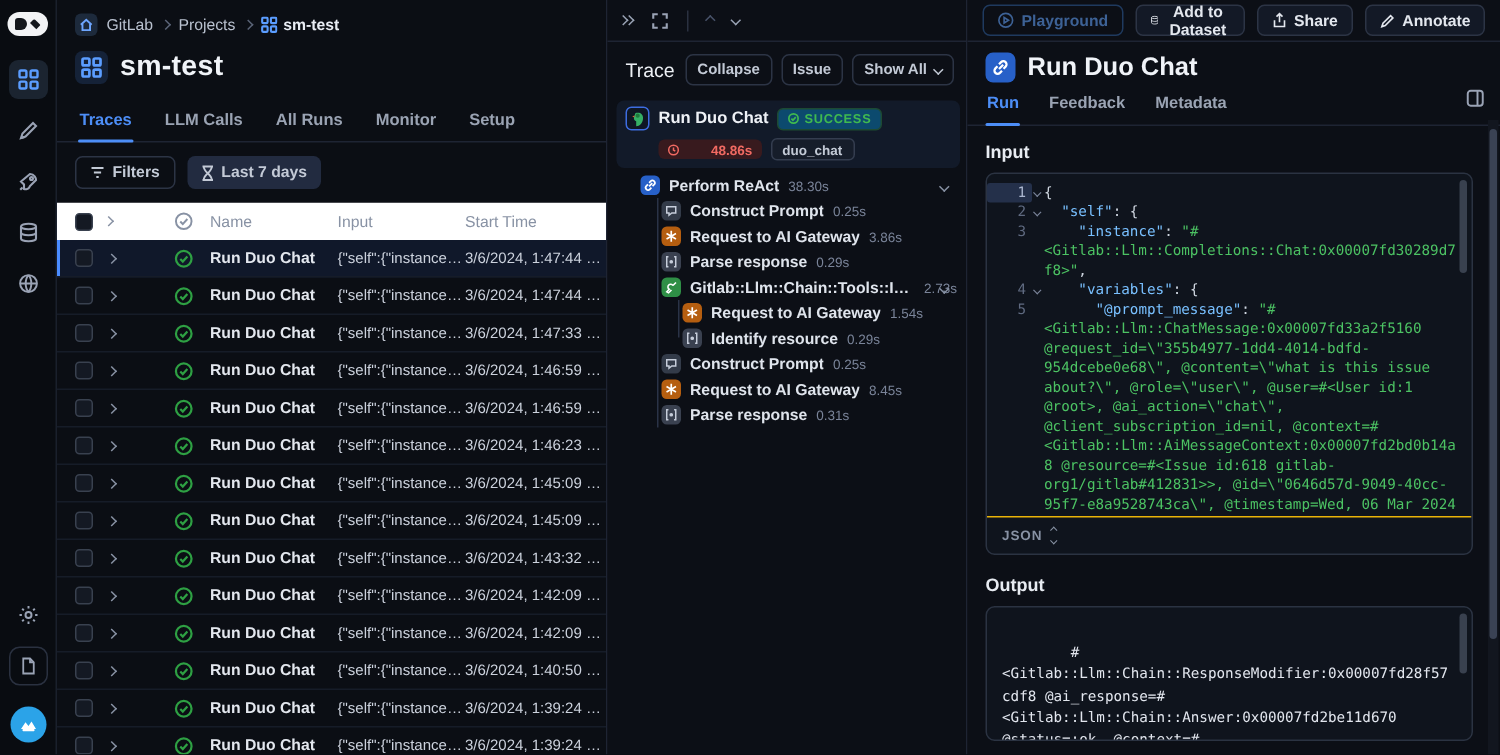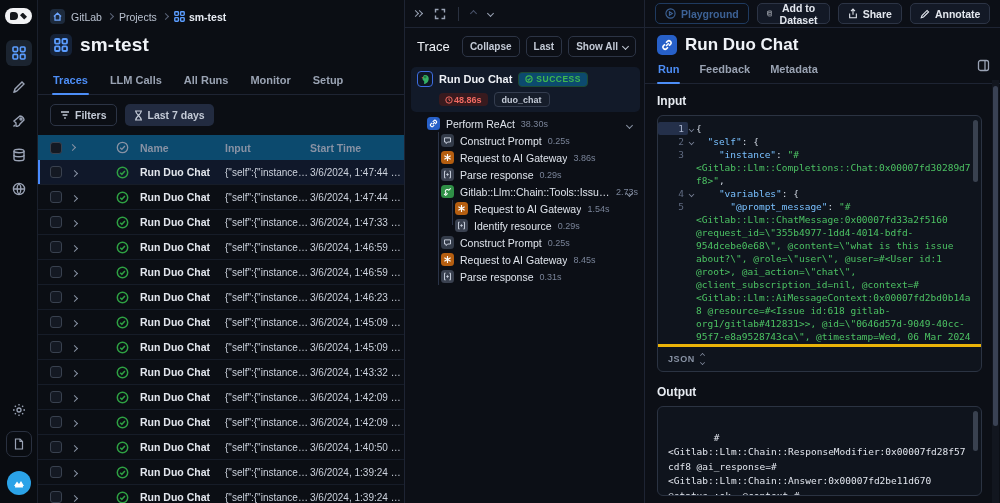--- a/index.html
+++ b/index.html
@@ -33,21 +33,21 @@
   .page-title { font-size:19px; font-weight:700; color:#f0f3f8; letter-spacing:.2px; }
   .tabbar { display:flex; gap:20px; padding:4px 14px 0 14px; border-bottom:1px solid #1e2433; }
   .tab { padding:6px 1px 8px 1px; font-weight:700; color:#9aa3b3; cursor:pointer; position:relative; font-size:11px; }
   .tab.active { color:#4d8ef7; }
   .tab.active::after { content:""; position:absolute; left:0; right:0; bottom:-1px; height:2px; background:#4d8ef7; border-radius:2px; }
   .filterrow { display:flex; gap:8px; padding:9px 12px; }
   .btn-ghost { display:flex; align-items:center; gap:5px; height:22px; padding:0 9px; border:1px solid #2c3445; border-radius:5px; color:#c3cad6; font-size:10.5px; font-weight:600; cursor:pointer; background:transparent; }
   .chip-date { display:flex; align-items:center; gap:5px; height:22px; padding:0 9px; border-radius:5px; background:#222b40; color:#c3cad6; font-size:10.5px; font-weight:600; cursor:pointer; }
   .tablewrap { flex:1; overflow:hidden; }
   .trow, .thead { display:grid; grid-template-columns:20px 46px 24px 85px 85px 1fr; align-items:center; padding-left:12px; height:25px; }
-  .thead { background:#0c4a6e; color:#8892a4; font-weight:700; font-size:10.5px; }
+  .thead { background:#ffffff; color:#8892a4; font-weight:400; font-size:10.5px; }
   .trow { border-bottom:1px solid #161c28; cursor:pointer; font-size:10.5px; color:#ccd2dd; }
   .trow.selected { background:#10182a; box-shadow:inset 2px 0 0 #4a8cff; }
   .cell-name { color:#e3e7ee; font-weight:700; }
   .cell-input, .cell-time { white-space:nowrap; overflow:hidden; text-overflow:ellipsis; font-size:10px; }
   .cbx { width:12px; height:12px; border:1px solid #39414f; border-radius:3px; background:#141923; }
   .rowchev { color:#8892a4; padding-left:2px; }
 
   
   .mid-panel { width:240px; flex:none; border-right:1px solid #1e2433; display:flex; flex-direction:column; background:#0c0f16; }
   .topbar { height:28px; border-bottom:1px solid #1e2433; display:flex; align-items:center; flex:none; }
@@ -57,32 +57,32 @@
   .trace-head { display:flex; align-items:center; padding:8px 8px 8px 12px; }
   .trace-title { font-size:13px; font-weight:400; color:#eef1f6; flex:1; }
   .trace-head .btn-ghost { height:21px; padding:0 7px; margin-left:6px; font-size:10px; }
   .tree { position:relative; flex:1; padding:2px 4px 0 6px; overflow:hidden; }
   .tree-root { background:#121a29; border-radius:5px; padding:4px 6px 5px 6px; cursor:pointer; }
   .root-row { display:flex; align-items:center; gap:6px; }
   .root-ic { width:16px; height:16px; border:1px solid #3d6ce0; background:#0f1724; border-radius:4px; display:flex; align-items:center; justify-content:center; }
   .root-label { font-weight:700; font-size:11px; color:#eef1f6; }
   .badge-success { display:flex; align-items:center; gap:3px; background:#0c4a6e; border:1px solid #1d4a33; color:#3fb950; font-size:8.5px; font-weight:700; letter-spacing:.5px; border-radius:4px; padding:1.5px 6px; }
   .root-row2 { display:flex; align-items:center; gap:6px; margin:5px 0 0 22px; }
-  .badge-time { display:flex; align-items:center; gap:1px; background:#381a1e; color:#f16a62; font-size:9px; font-weight:700; border-radius:4px; padding:1.5px 6px; }
+  .badge-time { display:flex; align-items:center; gap:21px; background:#381a1e; color:#f16a62; font-size:9px; font-weight:700; border-radius:4px; padding:1.5px 6px; }
   .chip-tag { border:1px solid #343d4f; background:#161d2a; color:#c3cad6; font-size:9px; font-weight:600; border-radius:4px; padding:1.5px 7px; }
   .nodes { position:relative; margin-top:3px; }
   .tnode { display:flex; align-items:center; gap:6px; height:17px; position:relative; cursor:pointer; }
   .tnode.d0 { padding-left:16px; } .tnode.d1 { padding-left:30px; } .tnode.d2 { padding-left:44px; }
   .node-ico { width:13px; height:13px; border-radius:3.5px; display:flex; align-items:center; justify-content:center; flex:none; }
   .ico-chain { background:#2760c8; color:#fff; }
   .ico-prompt { background:#333b49; color:#c7cedb; }
   .ico-llm { background:#b55e10; color:#fff; }
   .ico-parser { background:#3a4150; color:#c7cedb; font-family:"DejaVu Sans Mono",monospace; font-size:7px; }
   .ico-tool { background:#2f8f46; color:#fff; }
-  .node-label { font-size:10.5px; font-weight:400; color:#dfe4ec; white-space:nowrap; overflow:hidden; text-overflow:ellipsis; max-width:150px; }
+  .node-label { font-size:10.5px; font-weight:700; color:#dfe4ec; white-space:nowrap; overflow:hidden; text-overflow:ellipsis; max-width:150px; }
   .node-dur { font-size:9px; color:#7a8499; flex:none; }
   .node-chev { position:absolute; right:8px; color:#8892a4; }
   .gline { position:absolute; width:1px; background:#2a3347; }
 
   
   .right-panel { flex:1; display:flex; flex-direction:column; background:#0c0f16; position:relative; }
   .right-panel .topbar { justify-content:flex-start; gap:8px; padding:0 10px; }
   .btn-action { display:flex; align-items:center; gap:5px; height:21px; padding:0 9px; background:#131926; border:1px solid #2c3445; border-radius:5px; color:#e3e7ee; font-size:10.5px; font-weight:700; cursor:pointer; }
   .btn-action.disabled { background:transparent; border-color:#1f3a5f; color:#3d6296; cursor:default; }
   .run-head { padding:7px 12px 0 12px; display:flex; align-items:center; gap:8px; }
@@ -95,21 +95,21 @@
   .codebox { border:1px solid #2b3342; border-radius:6px; background:#0f141d; overflow:hidden; position:relative; }
   .code-area { height:228px; overflow:hidden; padding:6px 10px 0 0; font-family:"DejaVu Sans Mono", monospace; font-size:9.5px; line-height:13px; }
   .cline { display:flex; }
   .gut { width:30px; flex:none; text-align:right; color:#5f6a80; padding-right:4px; position:relative; user-select:none; }
   .gut .fold { position:absolute; right:-6px; top:0; color:#7a8499; transform:scale(.8); }
   .gut.hl { background:#24304a; color:#aab6cf; border-radius:2px; }
   .ccontent { flex:1; padding-left:8px; white-space:pre-wrap; overflow-wrap:anywhere; color:#cfd6e0; }
   .seg-k { color:#79c0ff; }
   .seg-s { color:#4cc263; }
   .seg-p { color:#cfd6e0; }
-  .code-foot { border-top:3px solid #eab308; padding:6px 10px; display:flex; align-items:center; gap:5px; color:#8892a4; font-size:9px; font-weight:700; letter-spacing:.6px; }
+  .code-foot { border-top:1px solid #eab308; padding:6px 10px; display:flex; align-items:center; gap:5px; color:#8892a4; font-size:9px; font-weight:700; letter-spacing:.6px; }
   .updown { display:inline-flex; flex-direction:column; gap:2px; }
   .outbox { border:1px solid #2b3342; border-radius:6px; background:#0f141d; height:90px; overflow:hidden; padding:9px 14px 0 10px; font-family:"DejaVu Sans Mono", monospace; font-size:9.5px; line-height:14.5px; color:#e2e6ee; white-space:pre-wrap; overflow-wrap:anywhere; position:relative; }
   .mini-scroll { position:absolute; top:4px; right:3px; width:5px; border-radius:3px; background:#39414f; }
   .panel-scroll { position:absolute; right:1px; top:80px; bottom:0; width:7px; background:#12161f; }
   .panel-scroll .thumb { position:absolute; top:6px; left:1px; width:5px; height:340px; border-radius:3px; background:#3a4254; }
 
   svg { display:block; }
 </style>
 </head>
 <body>
@@ -455,21 +455,21 @@
             <path d="M4.5 1.5 H1.5 V4.5 M7.5 1.5 H10.5 V4.5 M4.5 10.5 H1.5 V7.5 M7.5 10.5 H10.5 V7.5"></path>
           </svg>
       </span>
       <span class="tb-divider"></span>
       <span class="chev up dim"></span>
       <span class="chev"></span>
     </div>
     <div class="trace-head">
       <span class="trace-title">Trace</span>
       <button class="btn-ghost">Collapse</button>
-      <button class="btn-ghost">Last</button>
+      <button class="btn-ghost">Issue</button>
       <button class="btn-ghost">
         <span>Show All</span>
         <span class="chev"></span>
       </button>
     </div>
     <div class="tree">
       <div class="tree-root">
         <div class="root-row">
           <span class="root-ic">
             <svg width="11" height="11" viewBox="0 0 12 12">

